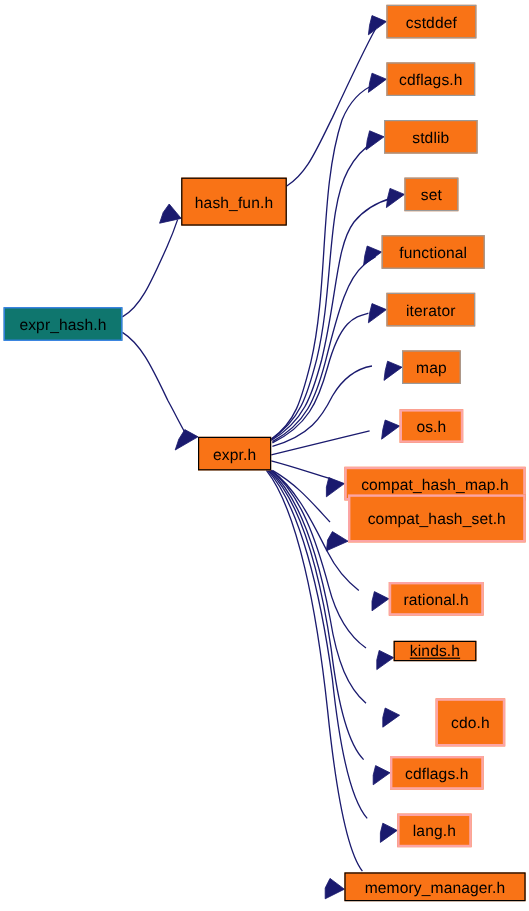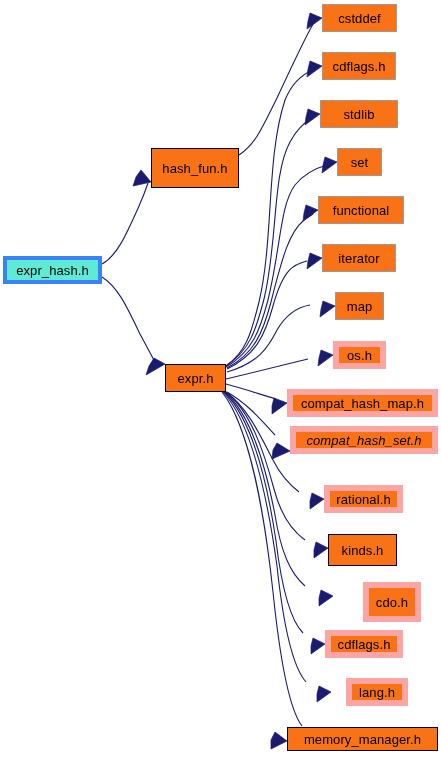--- a/index.html
+++ b/index.html
@@ -46,28 +46,28 @@
     font-size: 13px;
     color: #000000;
     letter-spacing: 0.1px;
     background: #f97316;
     border: 1px solid #000000;
   }
   .node-box.style-gray-border {
     border: 1px solid #9a9a9a;
   }
   .node-box.style-red-border {
-    border: 6px solid #fca5a5;
+    border: 2px solid #fca5a5;
   }
   .node-box.style-black-border {
     border: 1px solid #000000;
   }
   .node-box.style-current {
-    border: 4px solid #3b82f6;
-    background: #5eead4;
+    border: 1px solid #3b82f6;
+    background: #0f766e;
   }
 </style>
 </head>
 <body>
 
 <div id="graph-root">
 
   <svg id="graph-svg" viewBox="0 0 441 759" xmlns="http://www.w3.org/2000/svg">
     <g id="edges-group">
         <path class="edge-path" d="M102,264 C117,256 126,235 139,206 C143,197 146,189 148,183" stroke="#1a1a6e"></path>
@@ -141,36 +141,36 @@
       </div>
       <div class="node-box style-gray-border" title="map" style="left: 335px; top: 292px; width: 49px; height: 28px;">
         <span>map</span>
       </div>
       <div class="node-box style-red-border" title="os.h" style="left: 333px; top: 341px; width: 53px; height: 28px;">
         <span>os.h</span>
       </div>
       <div class="node-box style-red-border" title="compat_hash_map.h" style="left: 287px; top: 389px; width: 151px; height: 28px;">
         <span>compat_hash_map.h</span>
       </div>
-      <div class="node-box style-red-border" title="compat_hash_set.h" style="left: 290px; top: 426px; width: 148px; height: 28px; font-style: italic;">
+      <div class="node-box style-red-border" title="compat_hash_set.h" style="left: 290px; top: 412px; width: 148px; height: 40px;">
         <span>compat_hash_set.h</span>
       </div>
       <div class="node-box style-red-border" title="rational.h" style="left: 324px; top: 485px; width: 79px; height: 28px;">
         <span>rational.h</span>
       </div>
-      <div class="node-box style-black-border" title="kinds.h" style="left: 328px; top: 534px; width: 69px; height: 32px;">
+      <div class="node-box style-black-border" title="kinds.h" style="left: 328px; top: 534px; width: 69px; height: 17px; text-decoration: underline;">
         <span>kinds.h</span>
       </div>
       <div class="node-box style-red-border" title="cdo.h" style="left: 333px; top: 582px; width: 58px; height: 40px; margin-left: 30px;">
         <span>cdo.h</span>
       </div>
       <div class="node-box style-red-border" title="cdflags.h" style="left: 325px; top: 630px; width: 78px; height: 28px;">
         <span>cdflags.h</span>
       </div>
-      <div class="node-box style-red-border" title="lang.h" style="left: 331px; top: 678px; width: 62px; height: 28px; margin-left: 15px;">
+      <div class="node-box style-red-border" title="lang.h" style="left: 331px; top: 678px; width: 62px; height: 28px;">
         <span>lang.h</span>
       </div>
       <div class="node-box style-black-border" title="memory_manager.h" style="left: 287px; top: 727px; width: 151px; height: 24px;">
         <span>memory_manager.h</span>
       </div>
     </div>
 
 </div>
 
 </body></html>

